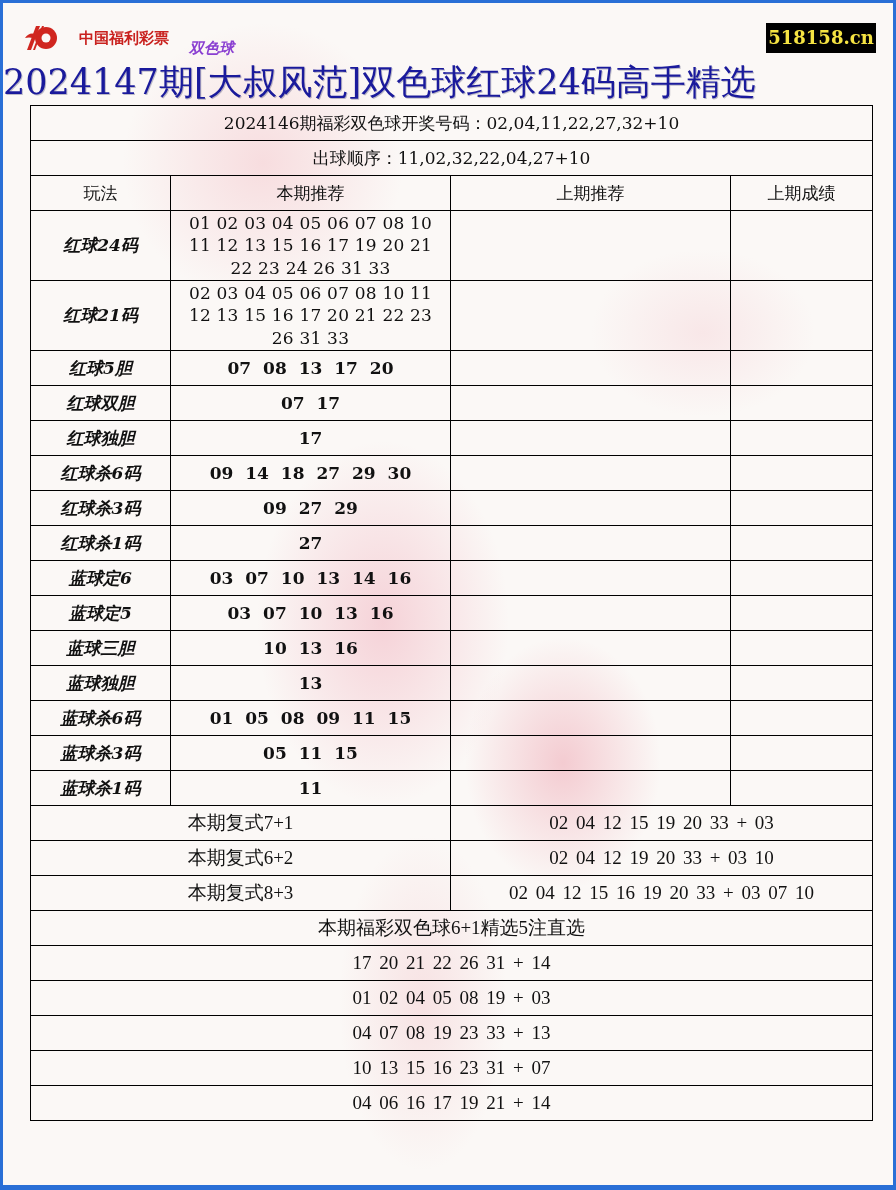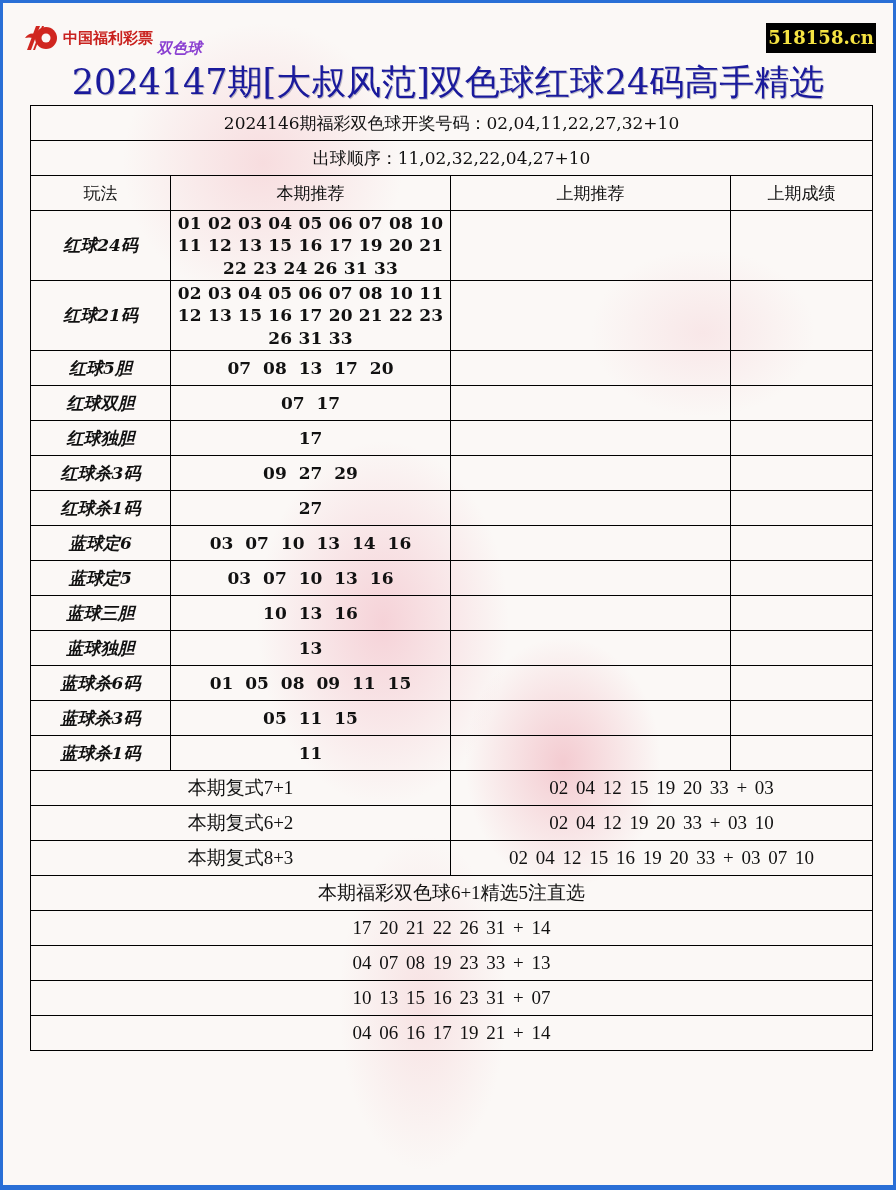--- a/index.html
+++ b/index.html
@@ -13,56 +13,56 @@
     background:
       radial-gradient(ellipse 180px 260px at 380px 620px, rgba(235,140,160,0.35), rgba(255,255,255,0) 70%),
       radial-gradient(ellipse 140px 180px at 560px 760px, rgba(230,120,140,0.35), rgba(255,255,255,0) 70%),
       radial-gradient(ellipse 200px 200px at 260px 160px, rgba(240,170,180,0.35), rgba(255,255,255,0) 70%),
       radial-gradient(ellipse 160px 120px at 700px 330px, rgba(240,180,190,0.25), rgba(255,255,255,0) 70%),
       radial-gradient(ellipse 120px 240px at 420px 1000px, rgba(235,160,170,0.25), rgba(255,255,255,0) 70%),
       #fbf8f6;
   }
   .logo {
     position:absolute; left:20px; top:20px; height:30px;
-    display:flex; align-items:center; gap:4px;
+    display:flex; align-items:center; gap:20px;
   }
   .logo-mark {
     width:36px; height:28px; position:relative;
   }
   .logo-text {
     font-family:"DejaVu Sans", "Liberation Sans", sans-serif;
     font-weight:bold; font-size:15px; color:#c9211e; letter-spacing:0px;
   }
   .logo-text-accent {
     font-family:"DejaVu Sans", "Liberation Sans", sans-serif;
     font-weight:bold; font-style:italic; font-size:15px; color:#8a3fd1;margin-top:20px;
   }
   .site-badge {
     position:absolute; left:763px; top:20px; width:110px; height:30px;
     background:#000; color:#f5e342; font-weight:bold;
     font-family:"DejaVu Serif", "Liberation Serif", serif;
     font-size:18px; line-height:30px; text-align:center;
   }
   .page-title {
-    position:absolute; left:0; top:56px; width:890px; text-align:center;
+    position:absolute; left:0; top:56px; width:890px; text-align:left;
     font-family:"DejaVu Serif", "Liberation Serif", serif;
     font-size:35px; color:#1a1a9c; line-height:46px; letter-spacing:0px;
     text-shadow:1px 1px 0 rgba(0,0,60,0.25);
   }
   table.main {
     position:absolute; left:27px; top:102px; width:842px;
     border-collapse:collapse; table-layout:fixed;
     font-family:"DejaVu Serif", "Liberation Serif", serif;
     font-size:17px; color:#111;
   }
   table.main td {
     border:1px solid #000; text-align:center; vertical-align:middle;
     padding:0; height:34px; background:transparent;
   }
-  td.multi { text-align:left; padding-left:2px; line-height:22.5px; font-weight:bold; letter-spacing:0.2px; }
+  td.multi { text-align:left; padding-left:2px; line-height:22.5px; font-weight:normal; letter-spacing:0.2px; }
   td.num { font-weight:bold; word-spacing:6px; }
   td.label { font-weight:bold;font-style:italic; }
   td.cond { font-family:Liberation Serif, serif; font-size:19px; word-spacing:3px; }
   td.hd { font-weight:normal;margin-left:34px; }
 </style>
 </head>
 <body>
 
 <div class="page">
 
@@ -136,20 +136,26 @@
         <td></td>
         <td></td>
       </tr>
       <tr>
         <td class="label">红球独胆</td>
         <td class="num">17</td>
         <td></td>
         <td></td>
       </tr>
       <tr>
+        <td class="label">红球杀6码</td>
+        <td class="num">09 14 18 27 29 30</td>
+        <td></td>
+        <td></td>
+      </tr>
+      <tr>
         <td class="label">红球杀3码</td>
         <td class="num">09 27 29</td>
         <td></td>
         <td></td>
       </tr>
       <tr>
         <td class="label">红球杀1码</td>
         <td class="num">27</td>
         <td></td>
         <td></td>
@@ -208,20 +214,23 @@
       <tr>
         <td colspan="2" class="cond">本期复式8+3</td>
         <td colspan="2" class="cond">02 04 12 15 16 19 20 33 + 03 07 10</td>
       </tr>
 
       <tr>
         <td colspan="4" class="cond">本期福彩双色球6+1精选5注直选</td>
       </tr>
       <tr>
         <td colspan="4" class="cond">17 20 21 22 26 31 + 14</td>
+      </tr>
+      <tr>
+        <td colspan="4" class="cond">01 02 04 05 08 19 + 03</td>
       </tr>
       <tr>
         <td colspan="4" class="cond">04 07 08 19 23 33 + 13</td>
       </tr>
       <tr>
         <td colspan="4" class="cond">10 13 15 16 23 31 + 07</td>
       </tr>
       <tr>
         <td colspan="4" class="cond">04 06 16 17 19 21 + 14</td>
       </tr>

